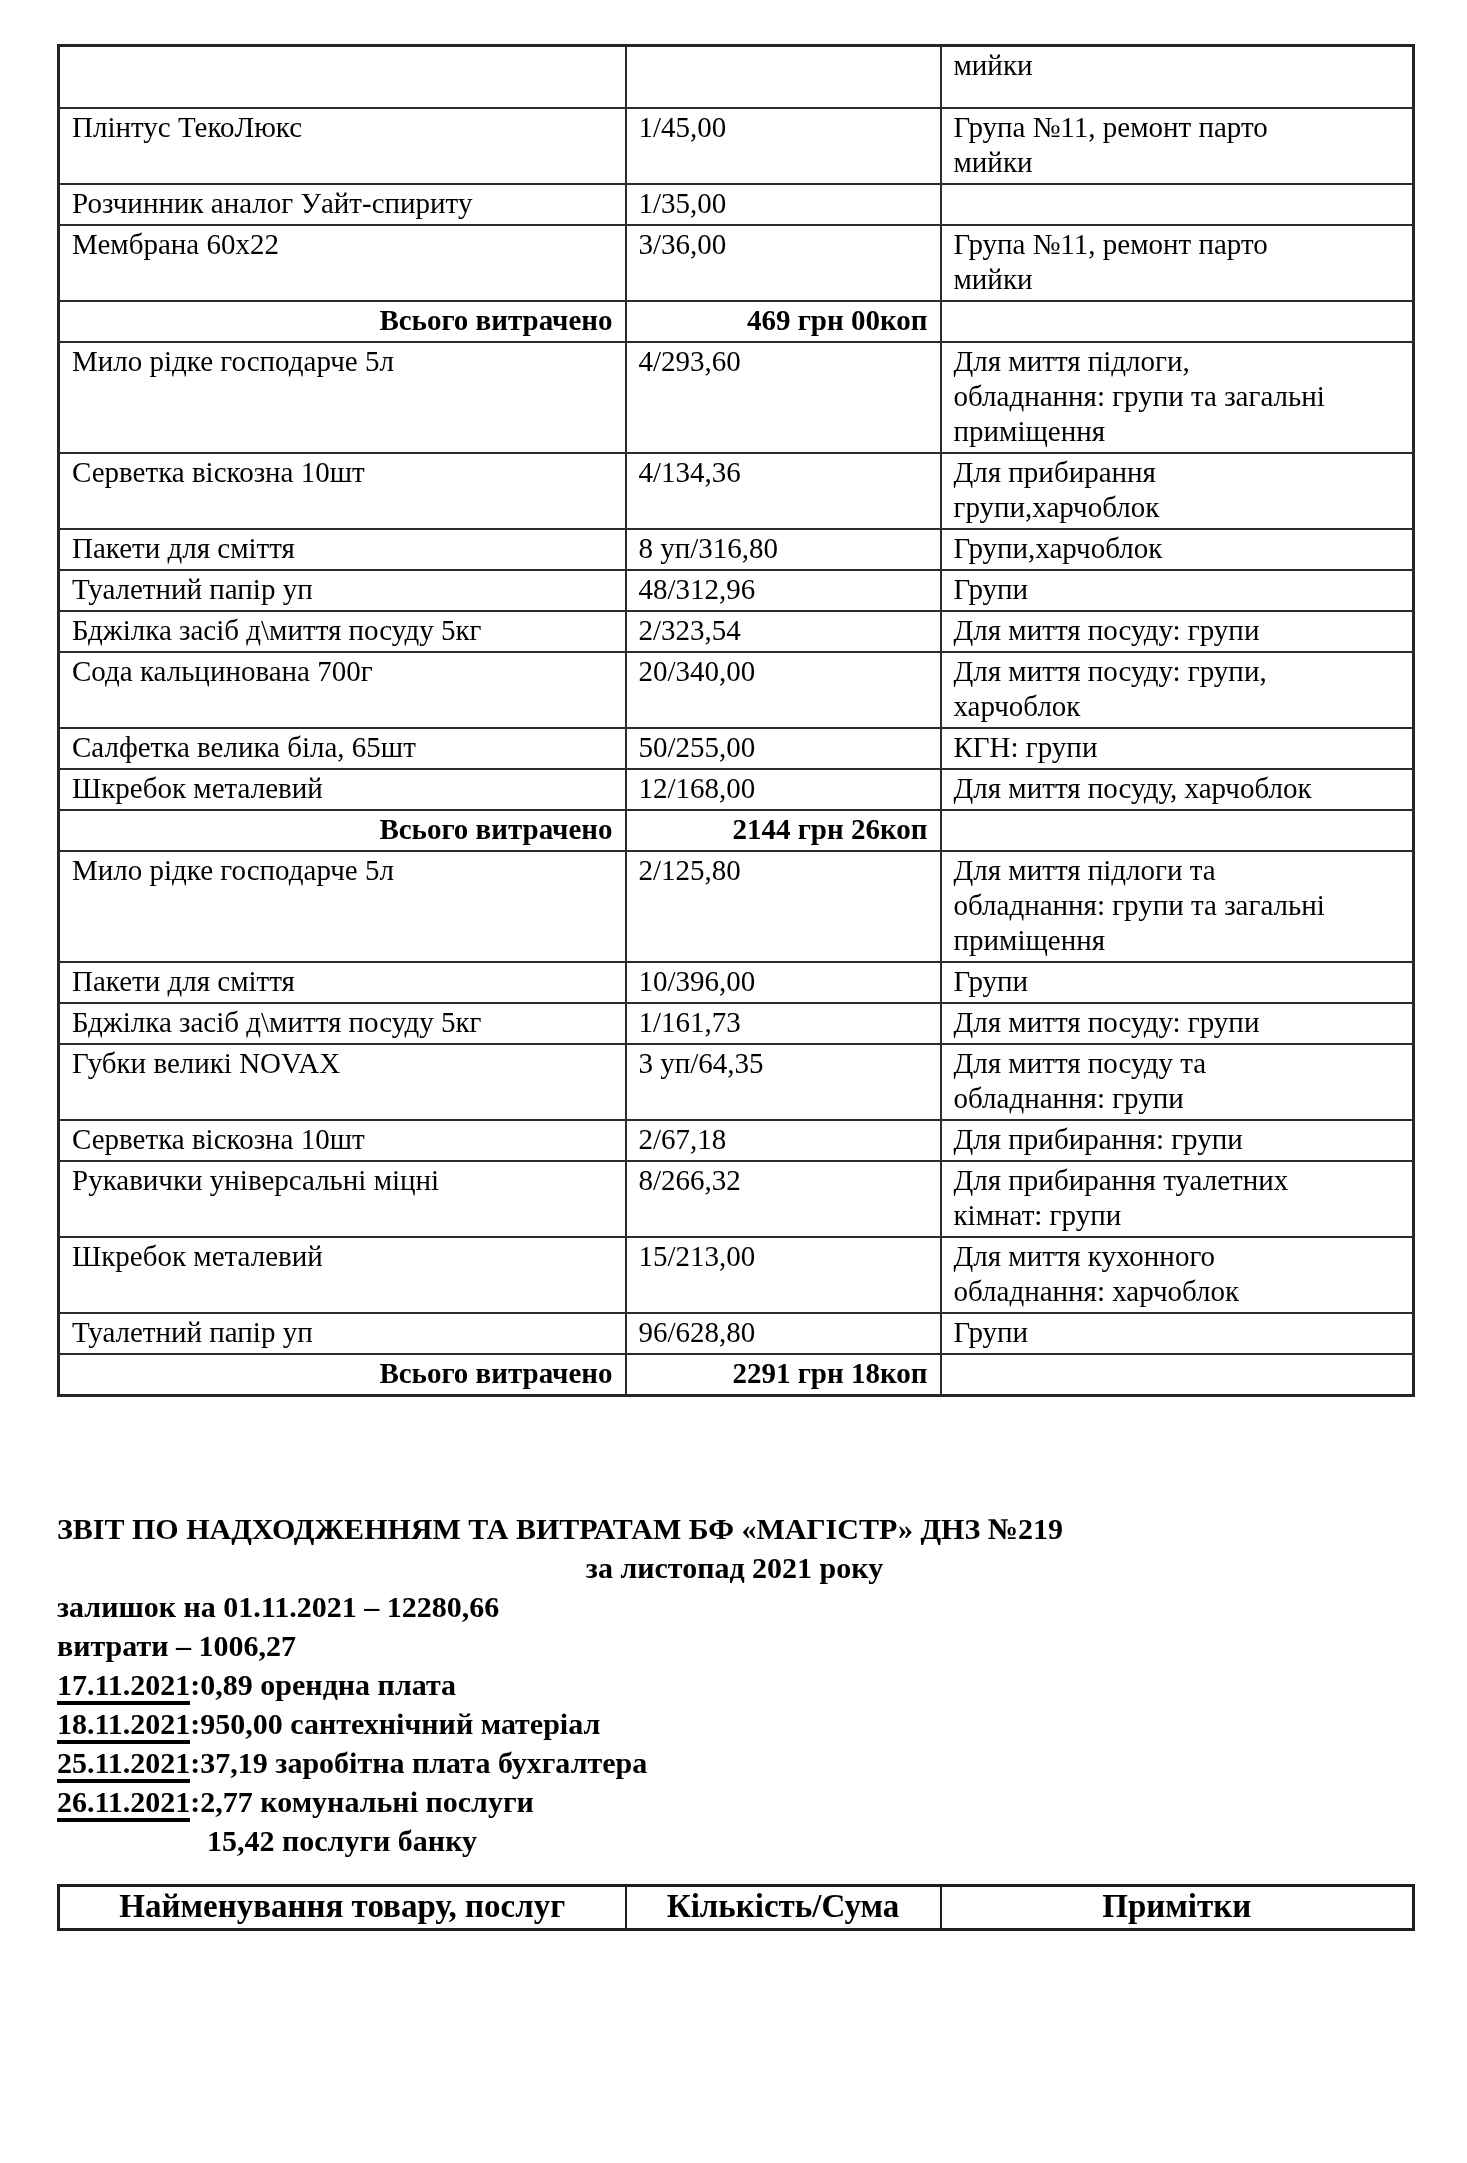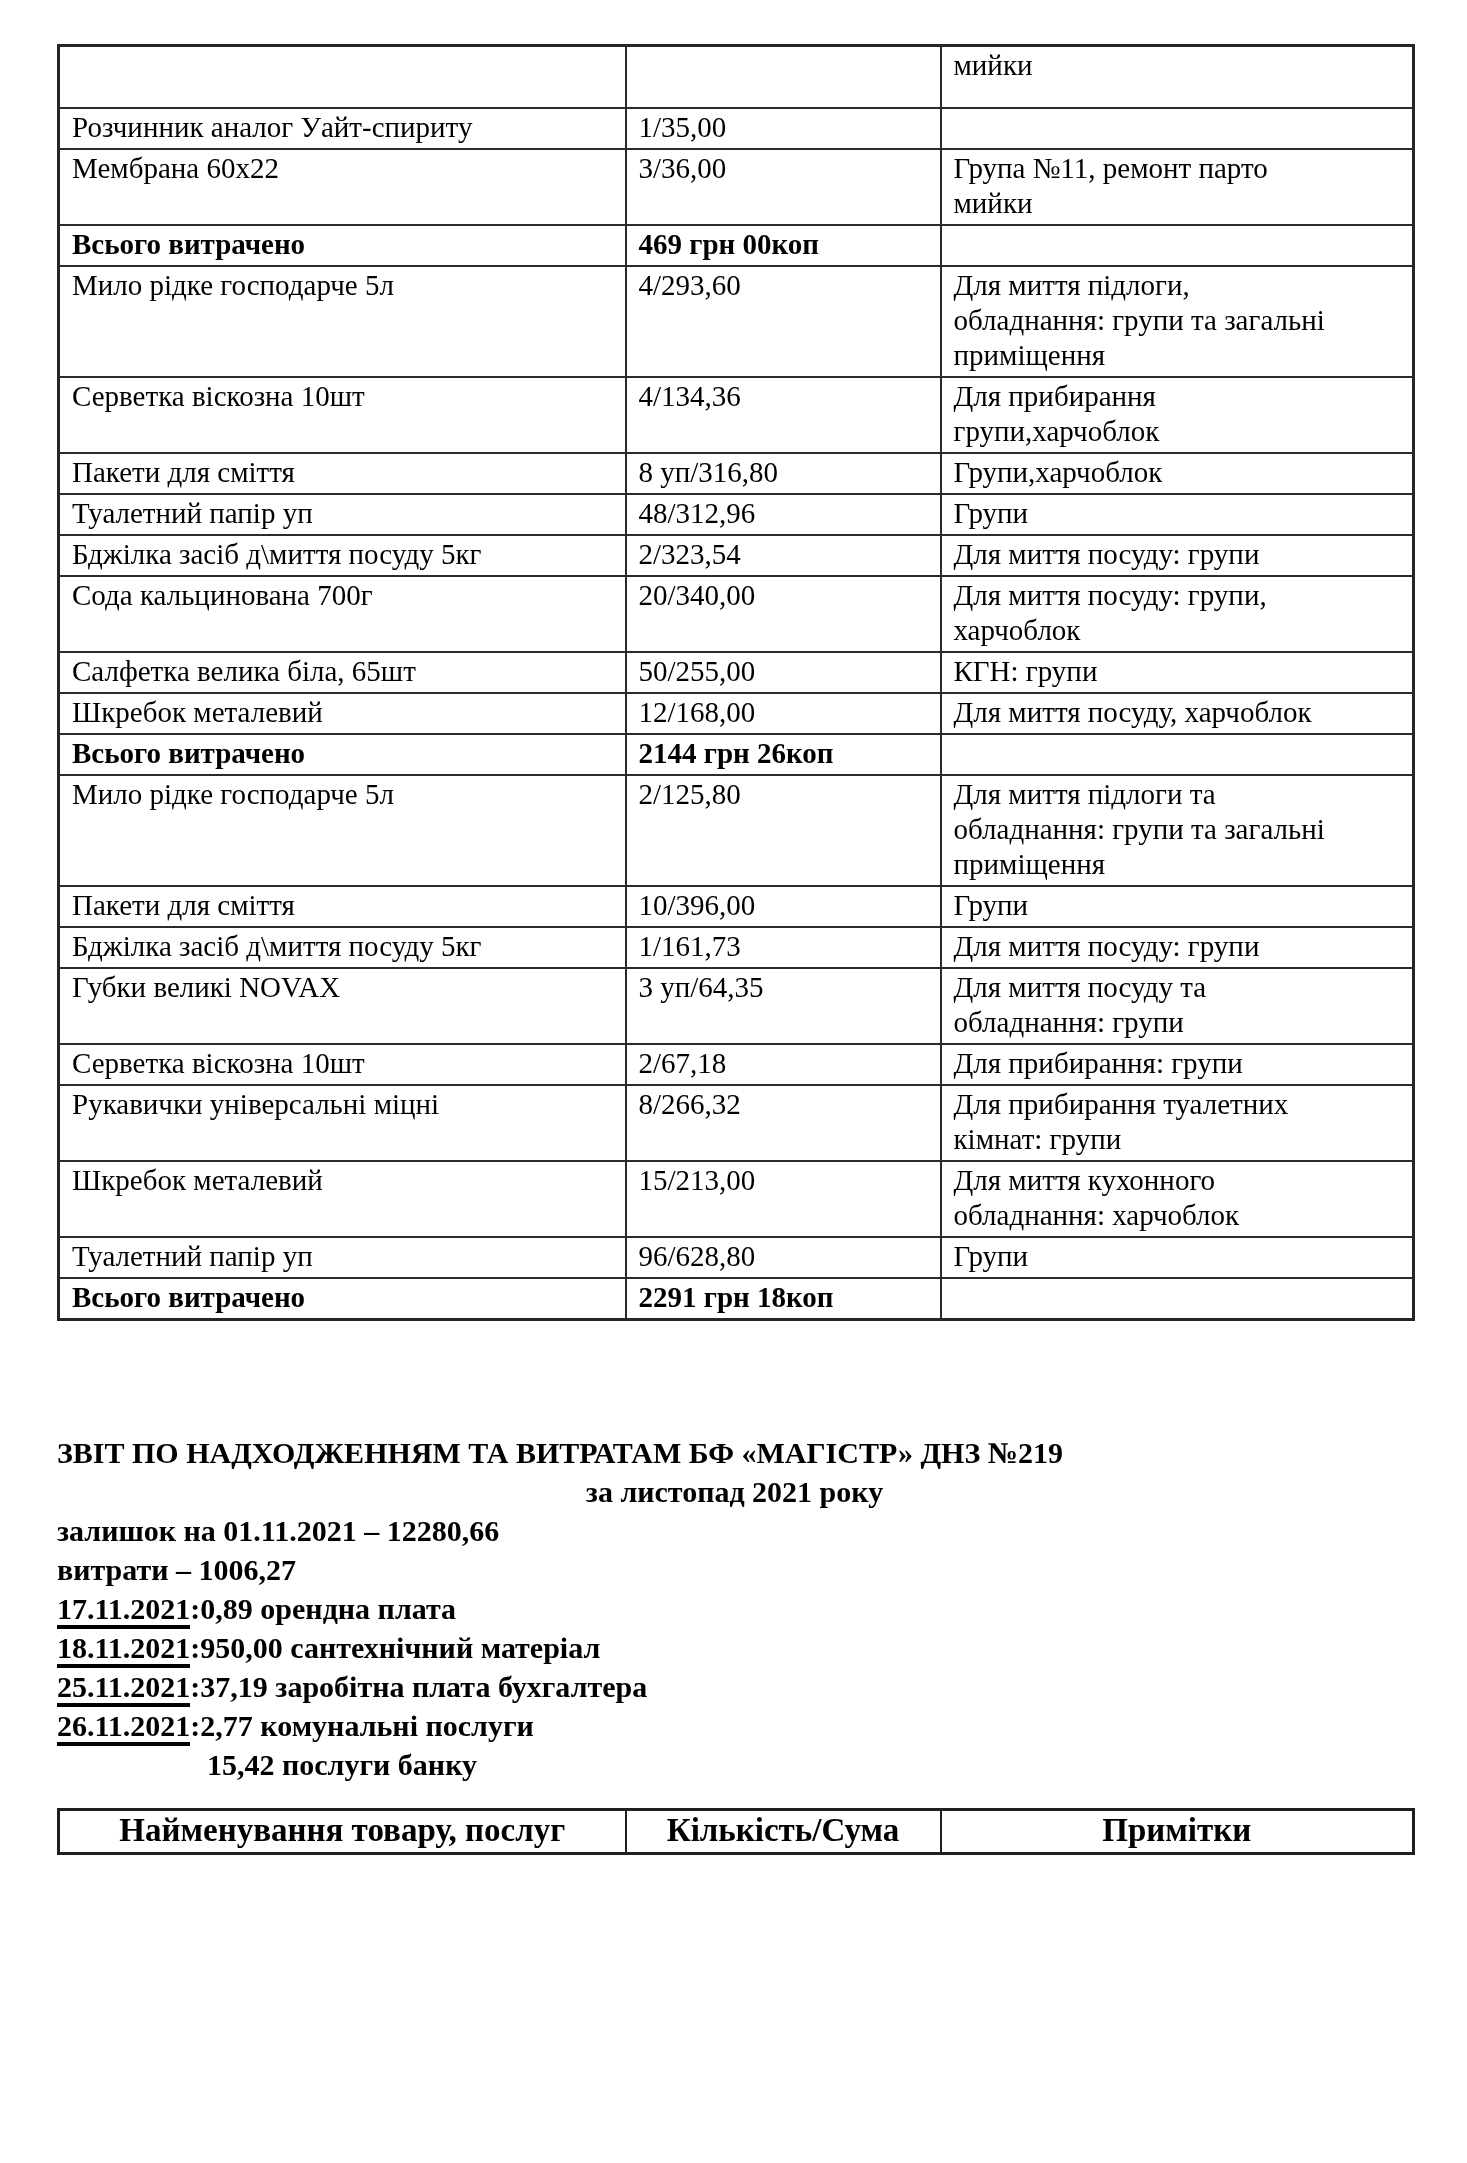--- a/index.html
+++ b/index.html
@@ -27,21 +27,21 @@
   table.expense-table td {
     border: 2px solid #2b2b2b;
     font-size: 29px;
     line-height: 35px;
     padding: 1px 12px 3px 12px;
     vertical-align: top;
     white-space: pre-line;
     overflow: hidden;
   }
   tr.partial-row td { height: 56px; }
-  tr.total-row td { font-weight: bold; }
+  tr.total-row td { font-weight: bold; text-align: right; }
 
   
   .report {
     width: 1355px;
     margin-top: 112px;
     font-weight: bold;
     font-size: 30px;
     line-height: 39px;
   }
   .report p { margin: 0; padding: 0; }
@@ -81,20 +81,26 @@
     <colgroup>
         <col class="c1">
         <col class="c2">
         <col class="c3">
       </colgroup>
     <tbody>
       <tr class="partial-row">
         <td></td>
         <td></td>
         <td>мийки</td>
+      </tr>
+      <tr>
+        <td>Плінтус ТекоЛюкс</td>
+        <td>1/45,00</td>
+        <td>Група №11, ремонт парто
+мийки</td>
       </tr>
       <tr>
         <td>Розчинник аналог Уайт-спириту</td>
         <td>1/35,00</td>
         <td></td>
       </tr>
       <tr>
         <td>Мембрана 60х22</td>
         <td>3/36,00</td>
         <td>Група №11, ремонт парто

